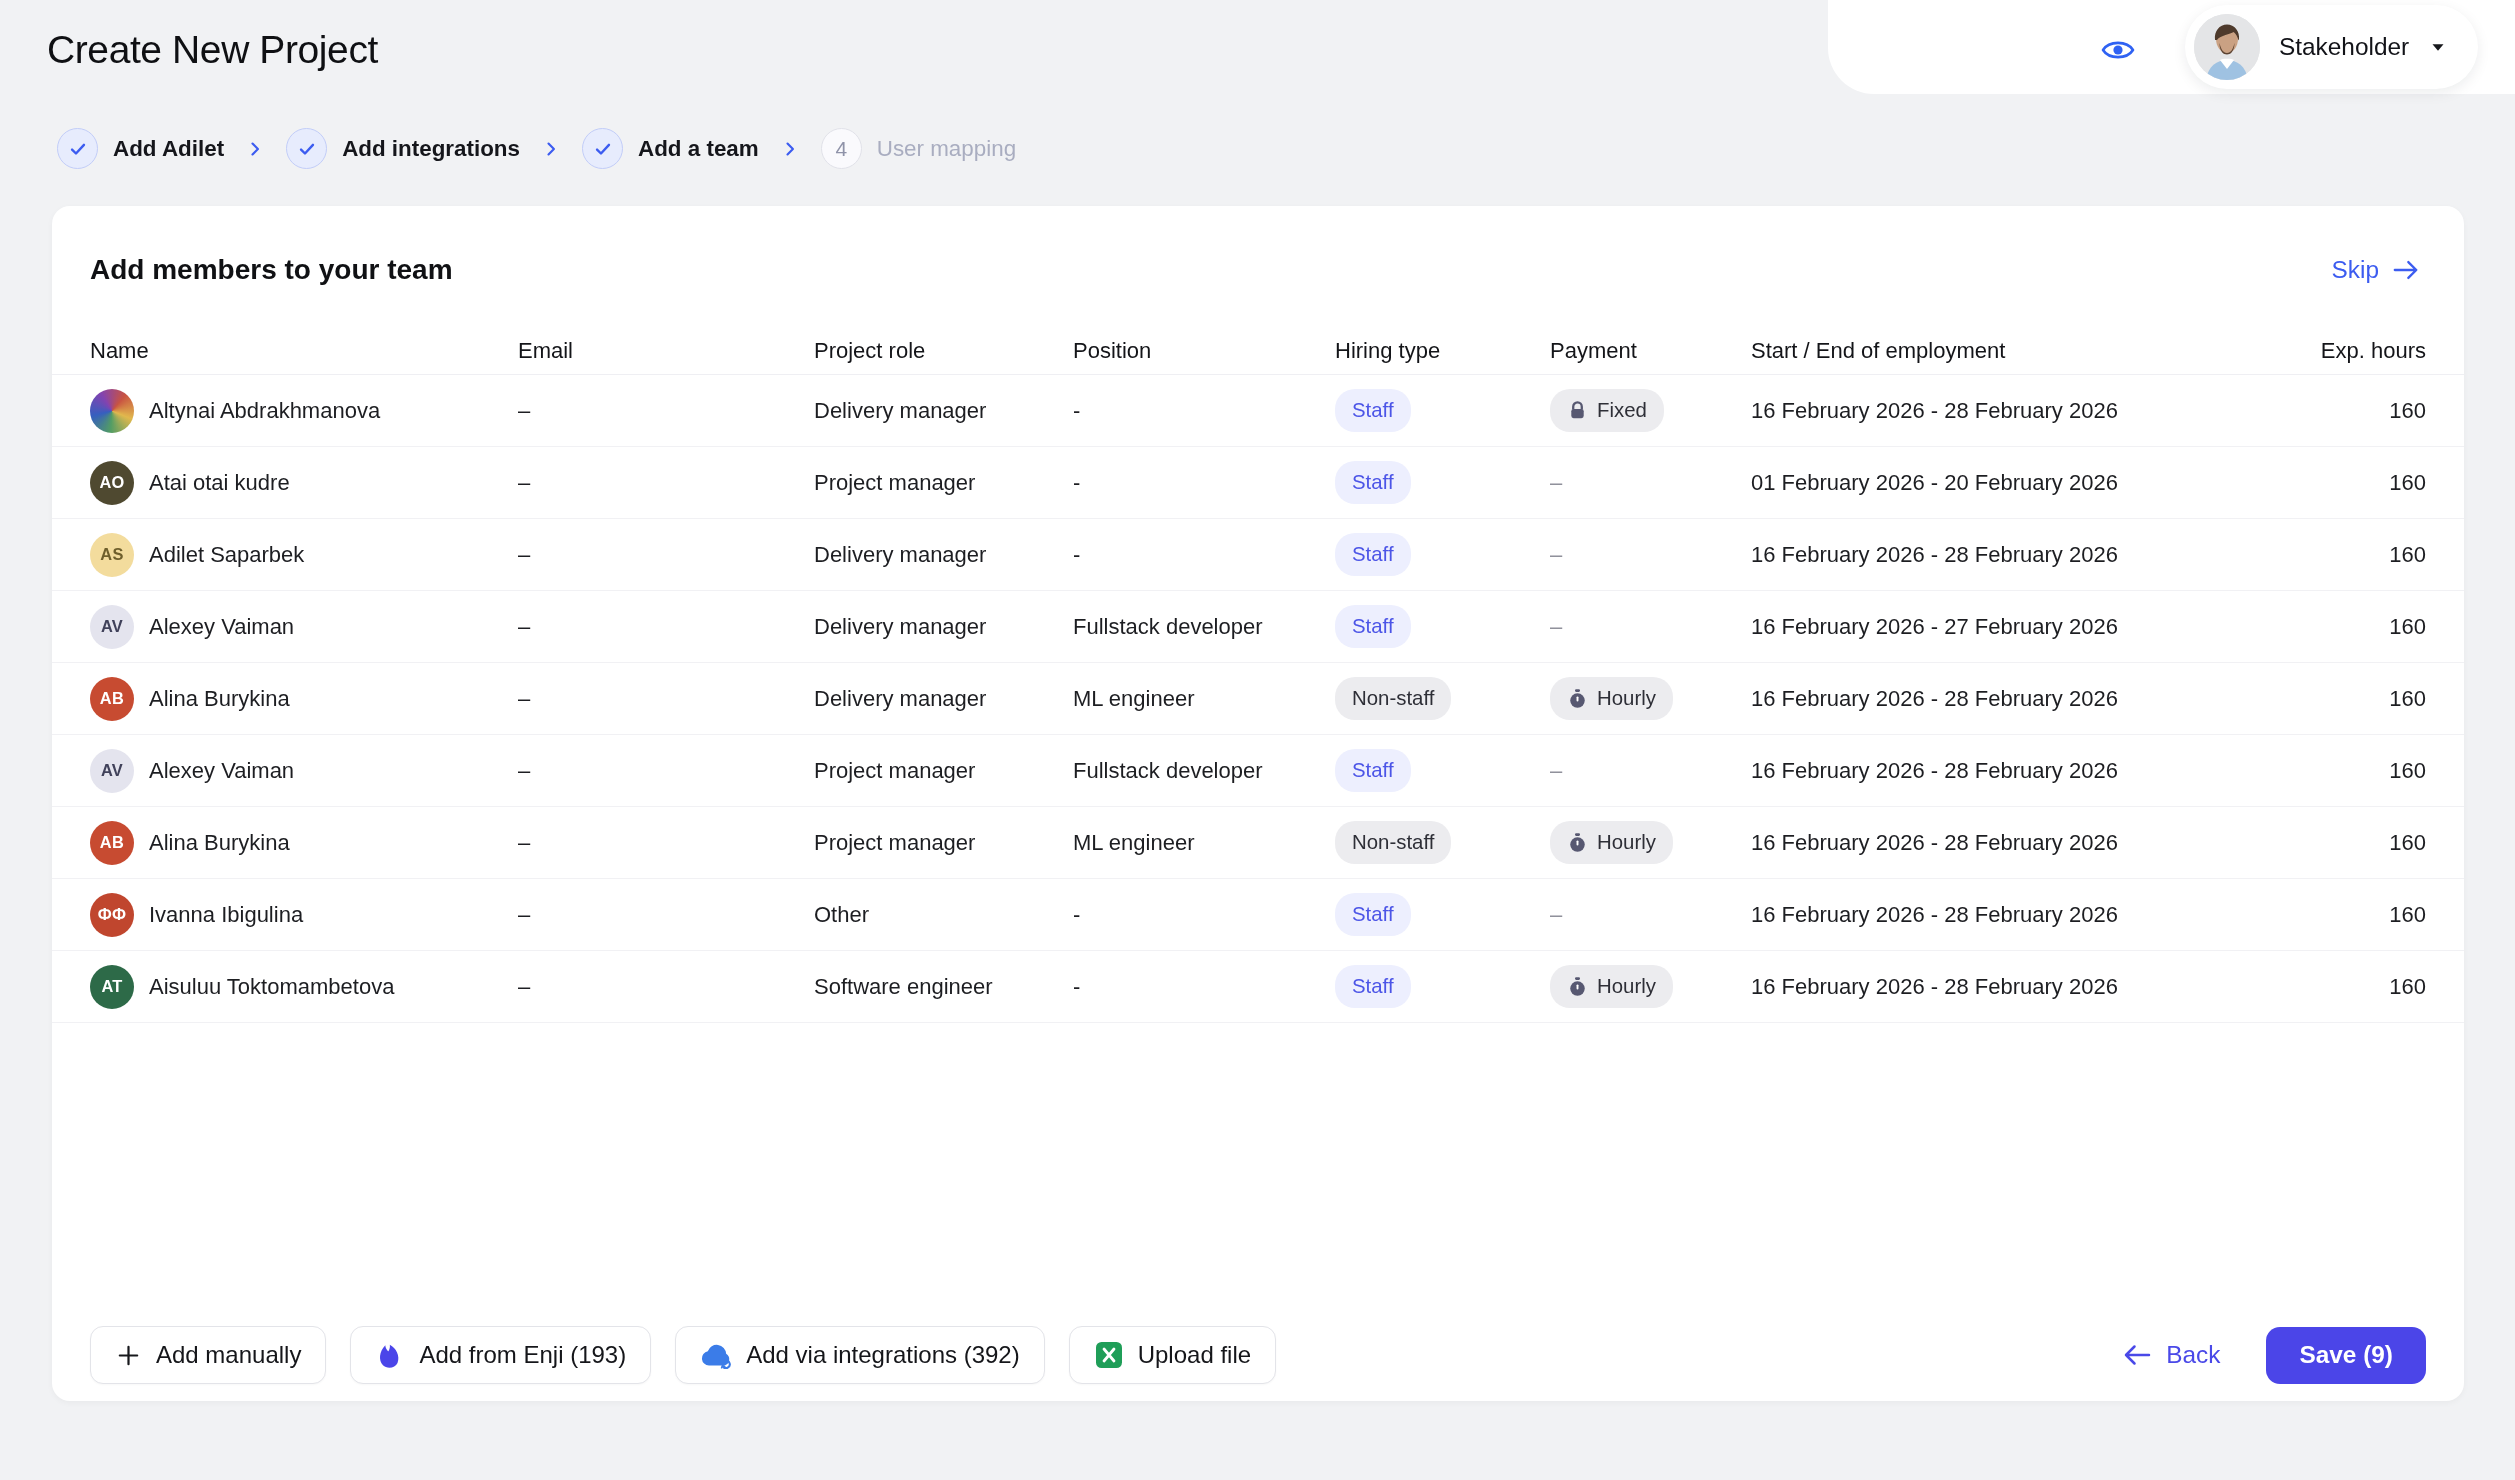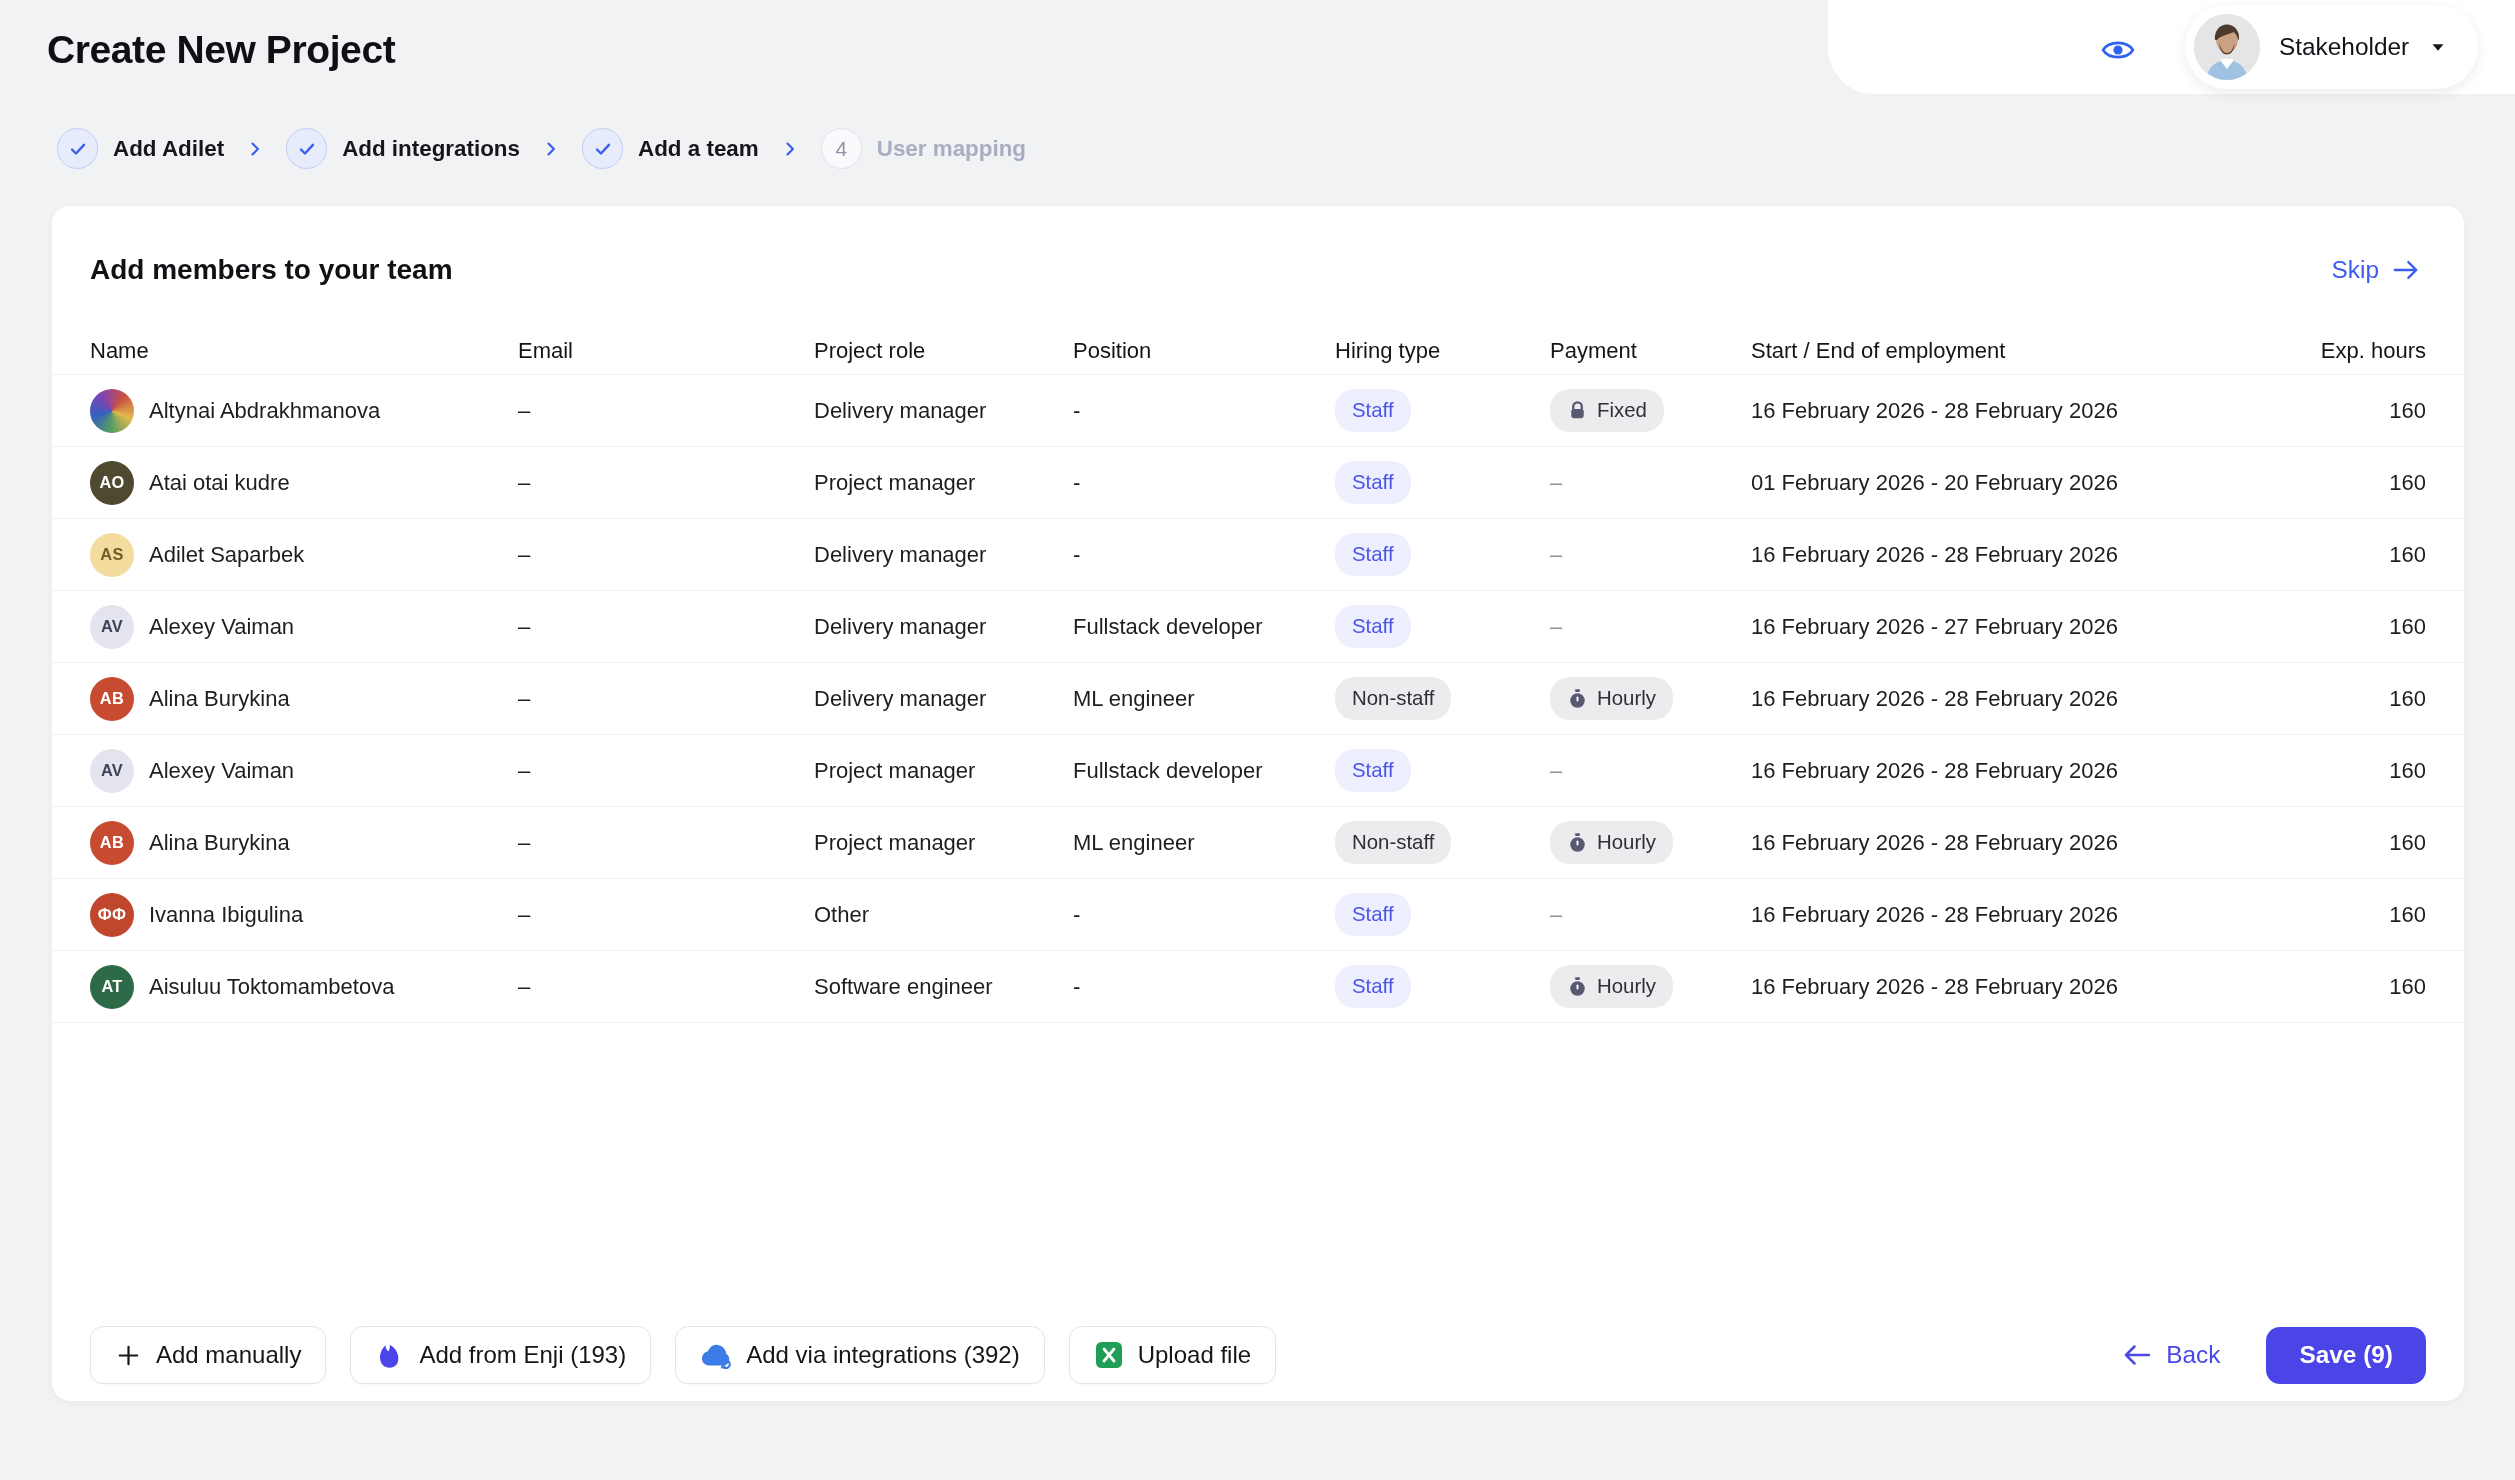--- a/index.html
+++ b/index.html
@@ -1,39 +1,39 @@
 <!DOCTYPE html>
 <html><head>
 <meta charset="utf-8">
 <style>
   html,body{margin:0;padding:0;background:#f1f2f4;}
   .page{position:relative;width:2515px;height:1481px;background:#f1f2f4;overflow:hidden;
         font-family:"Liberation Sans","DejaVu Sans",sans-serif;color:#1b1c20;}
   .corner-bg{position:absolute;right:0;top:0;width:687px;height:94px;background:#ffffff;
              border-bottom-left-radius:46px;}
-  .page-title{position:absolute;left:47px;top:28px;margin:0;font-size:39px;font-weight:700;
+  .page-title{position:absolute;left:47px;top:28px;margin:0;font-size:39px;font-weight:400;
               letter-spacing:-0.4px;color:#0f1013;}
   
   .eye-btn{position:absolute;left:2093px;top:28px;width:50px;height:44px;display:flex;
            align-items:center;justify-content:center;background:none;border:none;cursor:pointer;}
   .user-pill{position:absolute;left:2185px;top:5px;height:84px;background:#fff;border-radius:42px;
              display:flex;align-items:center;gap:19px;padding:0 30px 0 9px;
              box-shadow:0 4px 14px rgba(18,20,40,.08);cursor:pointer;border:none;}
   .user-avatar{width:66px;height:66px;border-radius:50%;overflow:hidden;flex:none;background:#e4e5e7;}
   .user-name{font-size:24.4px;font-weight:500;color:#121318;}
   
   .stepper{position:absolute;left:57px;top:128px;display:flex;align-items:center;gap:21px;}
   .step{display:flex;align-items:center;gap:15px;cursor:pointer;}
   .step-circle{width:41px;height:41px;border-radius:50%;display:flex;align-items:center;
                justify-content:center;box-sizing:border-box;flex:none;}
   .step.done .step-circle{background:#e7ecfd;border:1px solid #c2cdf8;}
   .step.upcoming .step-circle{background:#fafafd;border:1px solid #e1e2e9;color:#8f93a9;
                font-size:21px;font-weight:500;}
   .step-label{font-size:22.4px;font-weight:600;color:#15161b;}
-  .step.upcoming .step-label{color:#a9adc0;font-weight:700;}
+  .step.upcoming .step-label{color:#a9adc0;font-weight:400;}
   .icon{display:inline-flex;align-items:center;justify-content:center;line-height:0;}
   
   .card{position:absolute;left:52px;top:206px;width:2412px;height:1195px;background:#fff;
         border-radius:18px;box-shadow:0 2px 6px rgba(18,20,35,.04);box-sizing:border-box;}
   .card-head{display:flex;align-items:center;justify-content:space-between;height:121px;
              padding:6px 38px 0;box-sizing:border-box;}
   .card-title{font-size:28px;font-weight:600;color:#101114;}
   .skip-btn{display:flex;align-items:center;gap:13px;color:#3c5cf0;font-size:24.4px;
             font-weight:500;background:none;border:none;cursor:pointer;}
   

